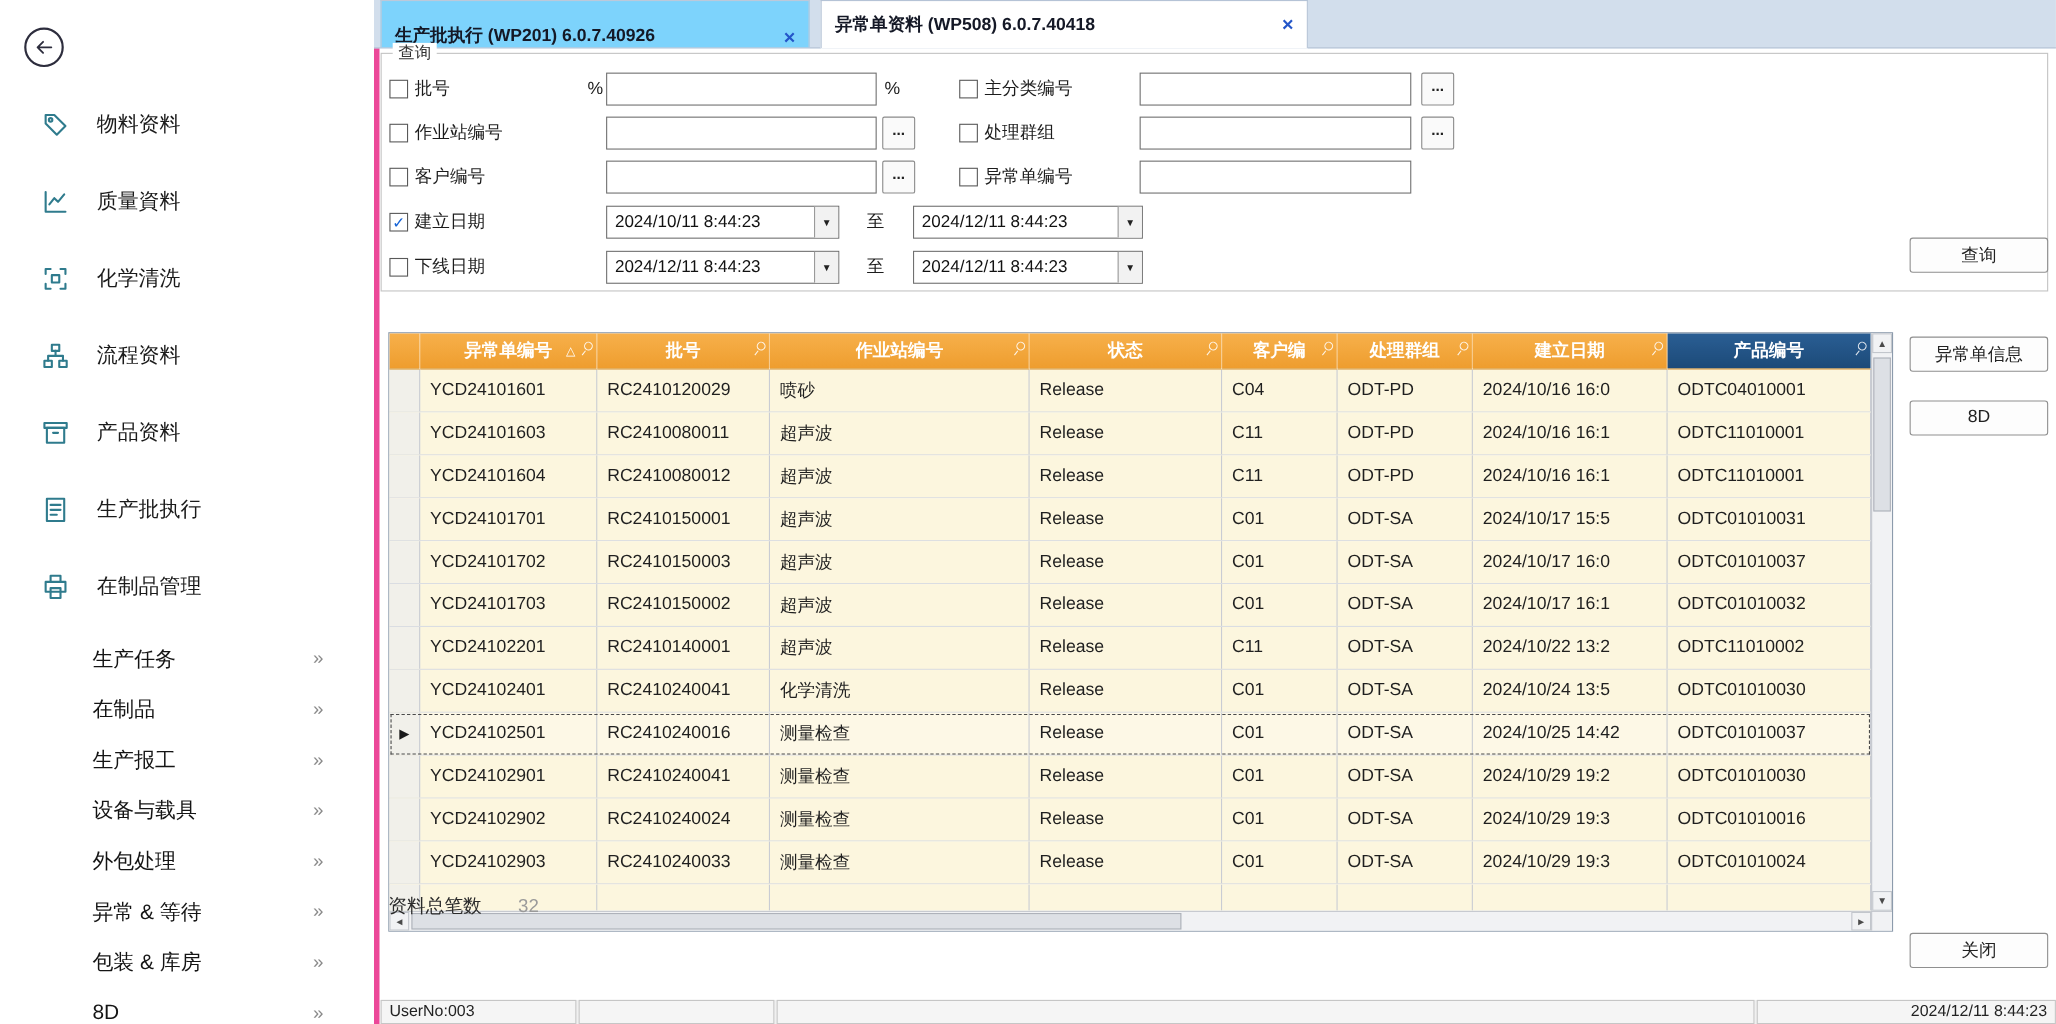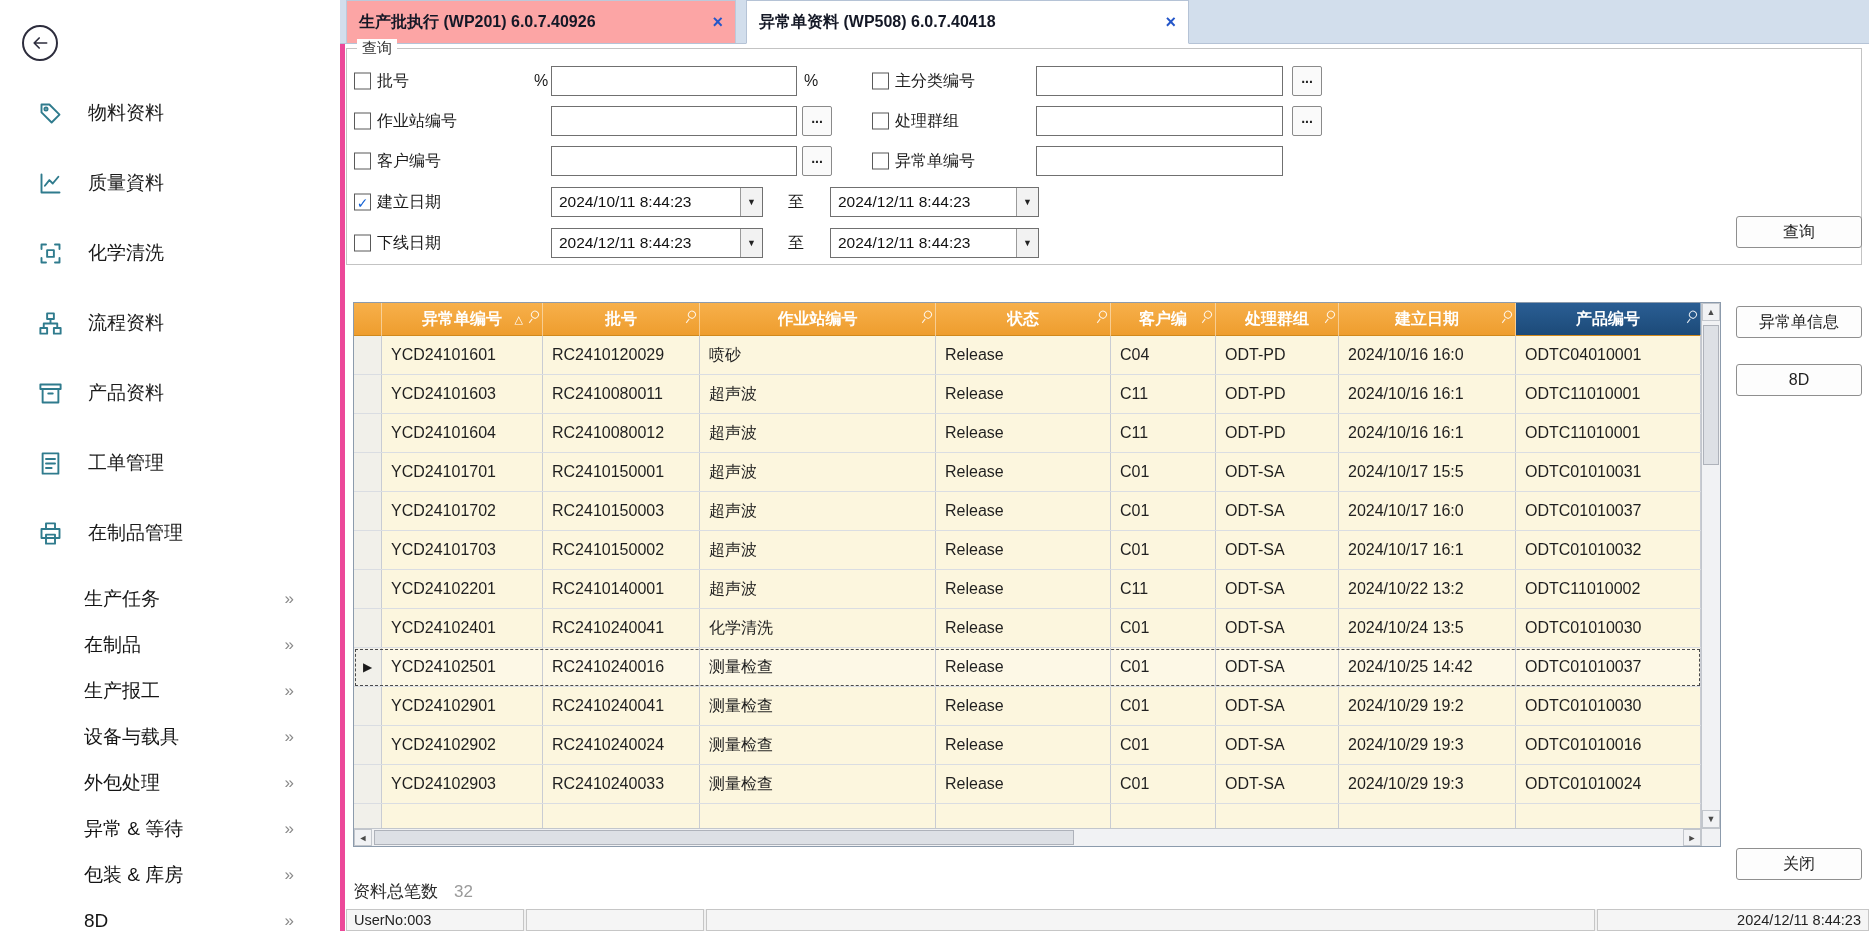--- a/index.html
+++ b/index.html
@@ -20,21 +20,21 @@
   .s-item{height:46px;display:flex;align-items:center;justify-content:space-between;padding-left:84px;padding-right:46px;cursor:pointer;}
   .s-label{font-size:19px;color:#141414;}
   .s-arrow{font-size:17px;color:#8a8a8a;}
 
   
   .tabbar{position:absolute;left:340px;top:0;width:1529px;height:44px;background:#d2deec;border-bottom:1px solid #b5c3d6;
     display:flex;align-items:flex-start;box-sizing:border-box;}
   .tab{height:43px;display:flex;align-items:center;justify-content:space-between;padding:0 12px;box-sizing:border-box;cursor:pointer;}
   .tab-label{font-size:16px;font-weight:bold;color:#141826;white-space:nowrap;}
   .tab-close{font-size:18px;font-weight:bold;color:#2456c9;margin-left:14px;cursor:pointer;line-height:1;}
-  .tab.inactive{background:#fca5a5;border:1px solid #bcc9da;border-bottom:none;margin-left:6px;width:390px;}
+  .tab.inactive{background:#7dd3fc;border:1px solid #bcc9da;border-bottom:none;margin-left:6px;width:390px;align-items:flex-end;}
   .tab.active{background:#ffffff;border:1px solid #b5c3d6;border-bottom:1px solid #ffffff;margin-left:10px;width:443px;height:44px;z-index:2;}
 
   
   .groupbox{position:absolute;left:346px;top:48px;width:1516px;height:217px;border:1px solid #c3c3c3;box-sizing:border-box;background:#fff;}
   .gb-legend{position:absolute;top:-10px;left:10px;background:#fff;padding:0 5px;font-size:15px;color:#333;}
   .q-row{position:absolute;left:0;right:0;height:32px;}
   .q-row > *{position:absolute;top:50%;transform:translateY(-50%);}
   .cb{left:7px;width:17px;height:17px;border:1px solid #595959;background:#fff;box-sizing:border-box;display:flex;align-items:center;justify-content:center;cursor:pointer;}
   .cb-check{font-size:14px;font-weight:bold;color:#1563d6;line-height:1;}
   .q-label{font-size:16px;color:#1c1c1c;white-space:nowrap;}
@@ -84,21 +84,21 @@
   .v-thumb{position:absolute;left:1px;right:1px;top:22px;height:140px;background:#dde0e5;border:1px solid #aeb2ba;box-sizing:border-box;cursor:pointer;}
   .hscroll{position:absolute;left:0;right:19px;bottom:0;height:18px;background:#f1f2f4;border-top:1px solid #c2c6cc;box-sizing:border-box;}
   .h-arrow{position:absolute;top:0;bottom:0;width:18px;background:#f1f2f4;border:1px solid #c2c6cc;box-sizing:border-box;
     display:flex;align-items:center;justify-content:center;font-size:9px;color:#4a4a4a;cursor:pointer;}
   .h-arrow.left{left:0;}
   .h-arrow.right{right:0;}
   .h-thumb{position:absolute;top:1px;bottom:1px;left:20px;width:700px;background:#dde0e5;border:1px solid #aeb2ba;box-sizing:border-box;cursor:pointer;}
   .g-corner{position:absolute;right:0;bottom:0;width:19px;height:18px;background:#f1f2f4;border-left:1px solid #c2c6cc;border-top:1px solid #c2c6cc;box-sizing:border-box;}
 
   
-  .total{position:absolute;left:353px;top:880px;display:flex;align-items:center;}
+  .total{position:absolute;left:353px;top:812px;display:flex;align-items:center;gap:17px;}
   .total-label{font-size:17px;color:#2a2a2a;}
   .total-value{font-size:17px;color:#9a9a9a;margin-left:16px;}
   .statusbar{position:absolute;left:346px;top:909px;width:1523px;height:22px;background:#f0f0f0;display:flex;}
   .sb-seg{border:1px solid #c6c6c6;background:#f5f5f5;box-sizing:border-box;font-size:14.5px;color:#222;
     display:flex;align-items:center;padding:0 7px;margin-right:2px;white-space:nowrap;}
   .sb-user{width:178px;}
   .sb-mid{width:178px;}
   .sb-flex{flex:1;}
   .sb-date{width:272px;justify-content:flex-end;margin-right:0;}
 </style>
@@ -164,21 +164,21 @@
           </span>
           <span class="m-label">产品资料</span>
         </div>
         <div class="m-item">
           <span class="m-icon">
             <svg viewBox="0 0 24 24">
               <rect x="5" y="3" width="14" height="18"></rect>
               <path d="M8 8h8M8 12h8M8 16h5"></path>
             </svg>
           </span>
-          <span class="m-label">工单管理</span>
+          <span class="m-label">生产批执行</span>
         </div>
         <div class="m-item">
           <span class="m-icon">
             <svg viewBox="0 0 24 24">
               <path d="M8 8V3h8v5"></path>
               <rect x="4" y="8" width="16" height="8"></rect>
               <rect x="8" y="13" width="8" height="8"></rect>
             </svg>
           </span>
           <span class="m-label">在制品管理</span>

